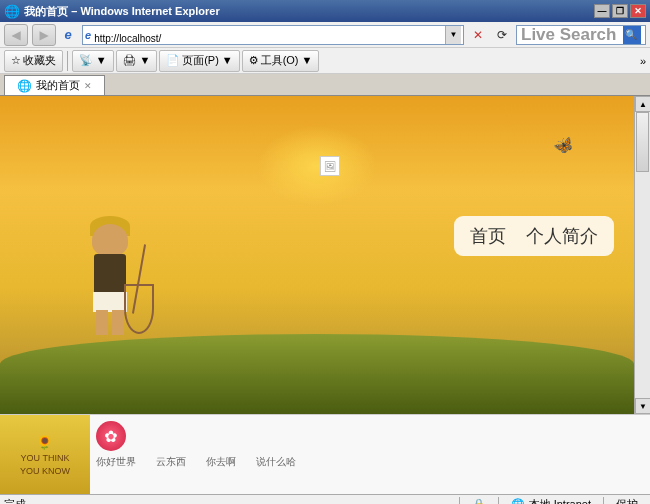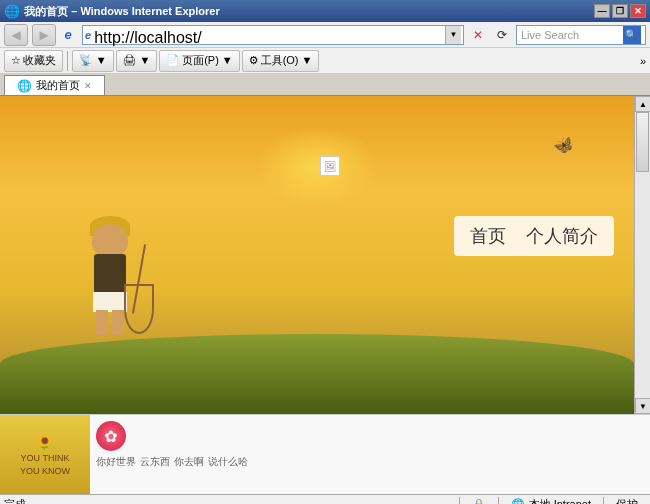--- a/index.html
+++ b/index.html
@@ -75,21 +75,21 @@
     }
     .ie-icon {
       width: 16px;
       height: 16px;
       margin-right: 2px;
       display: flex;
       align-items: center;
       justify-content: center;
     }
     .address-text {
-      font-size: 16px;
+      font-size: 10px;
       color: #000;
       flex: 1;
       margin-top: 7px;
     }
     .address-dropdown {
       width: 16px;
       height: 18px;
       background: #ddd;
       border-left: 1px solid #aaa;
       display: flex;
@@ -111,23 +111,24 @@
     .search-box-wrap {
       height: 20px;
       border: 1px solid #7d9bc0;
       background: white;
       display: flex;
       align-items: center;
       padding: 0 4px;
       width: 130px;
     }
     .search-input-text {
-      font-size: 11px;
+      font-size: 17px;
       color: #999;
       flex: 1;
+      font-weight: bold;
     }
     .search-icon-btn {
       width: 18px;
       height: 18px;
       background: #316ac5;
       display: flex;
       align-items: center;
       justify-content: center;
       cursor: pointer;
       color: white;
@@ -228,21 +229,21 @@
       background: linear-gradient(to bottom, #8a9c30 0%, #6a7c20 50%, #4a5c10 100%);
       border-radius: 50% 50% 0 0 / 30px 30px 0 0;
     }
 
     
     .nav-menu {
       position: absolute;
       top: 120px;
       right: 20px;
       background: rgba(255,255,255,0.85);
-      border-radius: 4px;
+      border-radius: 9px;
       padding: 8px 16px;
       display: flex;
       gap: 20px;
       font-size: 18px;
       color: #333;
     }
 
     
     .broken-img {
       position: absolute;
@@ -334,21 +335,21 @@
     }
     .diary-text {
       font-size: 16px;
       color: #333;
     }
     .diary-text span { color: #cc2020; font-weight: bold; }
     .bottom-links {
       font-size: 10px;
       color: #666;
       display: flex;
-      gap: 4px;
+      gap: 20px;
     }
 
     
     .status-bar {
       height: 20px;
       background: #f0f0f0;
       border-top: 1px solid #aaa;
       display: flex;
       align-items: center;
       padding: 0 4px;

